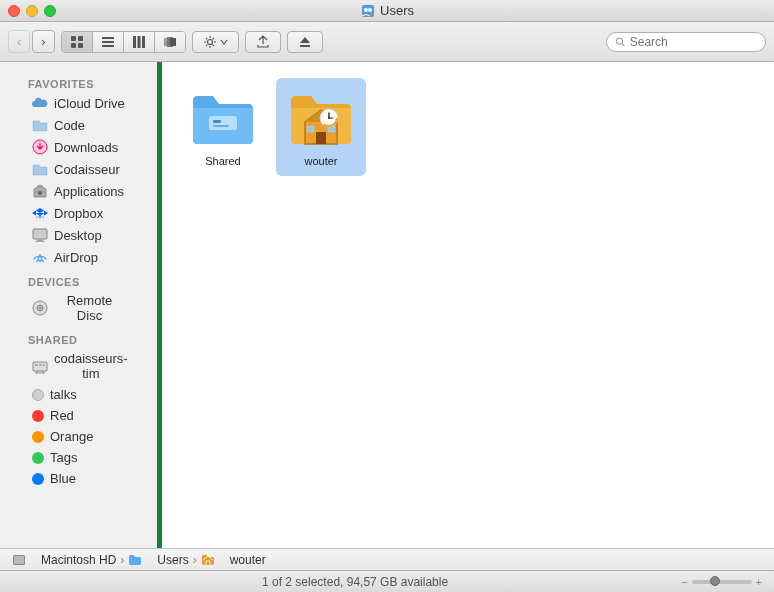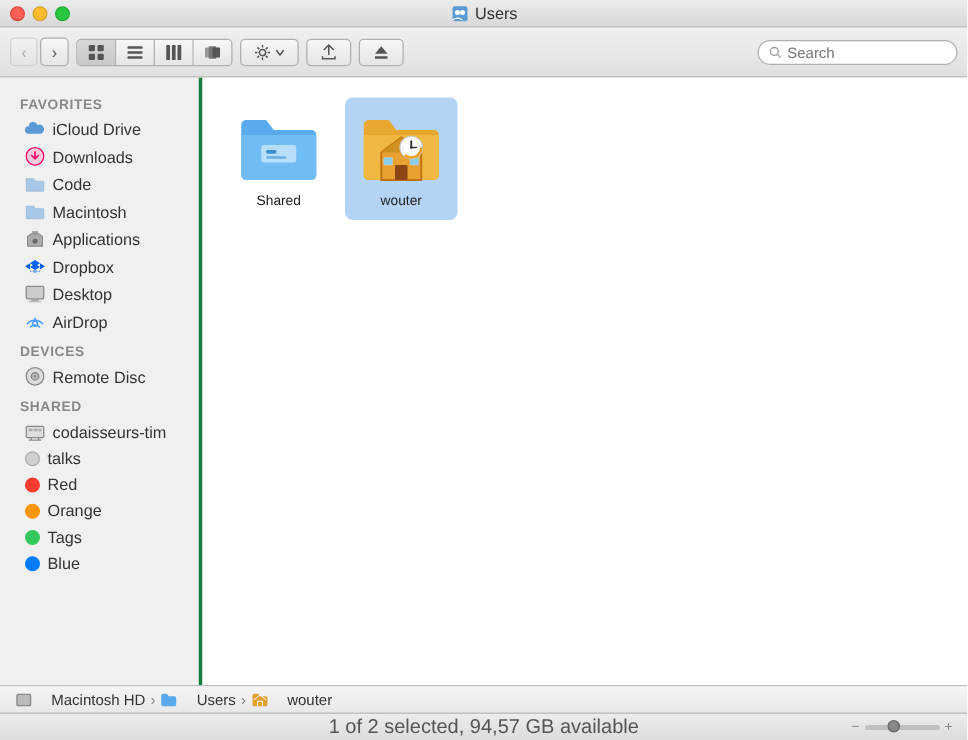--- a/index.html
+++ b/index.html
@@ -138,23 +138,23 @@
       display: flex;
       flex: 1;
       overflow: hidden;
     }
 
     
     .sidebar {
       width: 162px;
       min-width: 162px;
       background: #f0f0f0;
-      border-right: 3px solid #15803d;
+      border-right: 5px solid #15803d;
       overflow-y: auto;
-      padding: 8px 0;
+      padding: 8px 12px;
       flex-shrink: 0;
     }
     .sidebar::-webkit-scrollbar { width: 6px; }
     .sidebar::-webkit-scrollbar-thumb { background: #c0c0c0; border-radius: 3px; }
     .sidebar-section-label {
       font-size: 11px;
       font-weight: 700;
       color: #888;
       text-transform: uppercase;
       letter-spacing: 0.5px;
@@ -163,20 +163,21 @@
     .sidebar-item {
       display: flex;
       align-items: center;
       padding: 3px 16px;
       gap: 6px;
       cursor: pointer;
       color: #333;
       font-size: 13px;
       border-radius: 4px;
       margin: 0 4px;
+      text-align: center;
     }
     .sidebar-icon {
       width: 16px;
       height: 16px;
       display: flex;
       align-items: center;
       justify-content: center;
       flex-shrink: 0;
     }
 
@@ -251,23 +252,23 @@
       gap: 15px;
       font-size: 12px;
       color: #333;
       cursor: pointer;
     }
     .breadcrumb-sep {
       font-size: 12px;
       color: #888;
     }
     .status-info {
-      font-size: 16px;
+      font-size: 12px;
       color: #555;
-      text-align: center;
+      text-align: left;
       flex: 1;
     }
     .status-slider {
       display: flex;
       align-items: center;
       gap: 4px;
     }
     .slider-track {
       width: 60px;
       height: 4px;
@@ -384,45 +385,45 @@
       <span class="sidebar-icon">
         <svg width="16" height="12" viewBox="0 0 16 12" fill="none">
           <path d="M13 10H3a3 3 0 010-6 3.5 3.5 0 016.8-1A3 3 0 0113 10z" fill="#5b9bd5"></path>
         </svg>
       </span>
       <span>iCloud Drive</span>
     </div>
 
     <div class="sidebar-item">
       <span class="sidebar-icon">
+        <svg width="16" height="14" viewBox="0 0 16 14" fill="none">
+          <path d="M1 3h6l1.5 2H15v8H1V3z" fill="#a8c8e8" stroke="#8ab0d0" stroke-width="0.5"></path>
+        </svg>
+      </span>
+      <span>Code</span>
+    </div>
+
+    <div class="sidebar-item">
+      <span class="sidebar-icon">
         <svg width="16" height="16" viewBox="0 0 16 16" fill="none">
           <circle cx="8" cy="8" r="7" fill="#f06" opacity="0.15"></circle>
           <circle cx="8" cy="8" r="7" stroke="#f06" stroke-width="1"></circle>
           <path d="M8 4v6M5 7l3 3 3-3" stroke="#f06" stroke-width="1.3" fill="none"></path>
         </svg>
       </span>
       <span>Downloads</span>
     </div>
 
     <div class="sidebar-item">
       <span class="sidebar-icon">
         <svg width="16" height="14" viewBox="0 0 16 14" fill="none">
           <path d="M1 3h6l1.5 2H15v8H1V3z" fill="#a8c8e8" stroke="#8ab0d0" stroke-width="0.5"></path>
         </svg>
       </span>
-      <span>Code</span>
-    </div>
-
-    <div class="sidebar-item">
-      <span class="sidebar-icon">
-        <svg width="16" height="14" viewBox="0 0 16 14" fill="none">
-          <path d="M1 3h6l1.5 2H15v8H1V3z" fill="#a8c8e8" stroke="#8ab0d0" stroke-width="0.5"></path>
-        </svg>
-      </span>
-      <span>Macintosh</span>
+      <span>Codaisseur</span>
     </div>
 
     <div class="sidebar-item">
       <span class="sidebar-icon">
         <svg width="16" height="16" viewBox="0 0 16 16" fill="none">
           <path d="M8 2L14 6v8H2V6z" fill="#aaa" stroke="#888" stroke-width="0.8"></path>
           <circle cx="8" cy="10" r="2" fill="#666"></circle>
           <path d="M6 2l2 3 2-3" fill="#aaa" stroke="#888" stroke-width="0.8"></path>
         </svg>
       </span>

